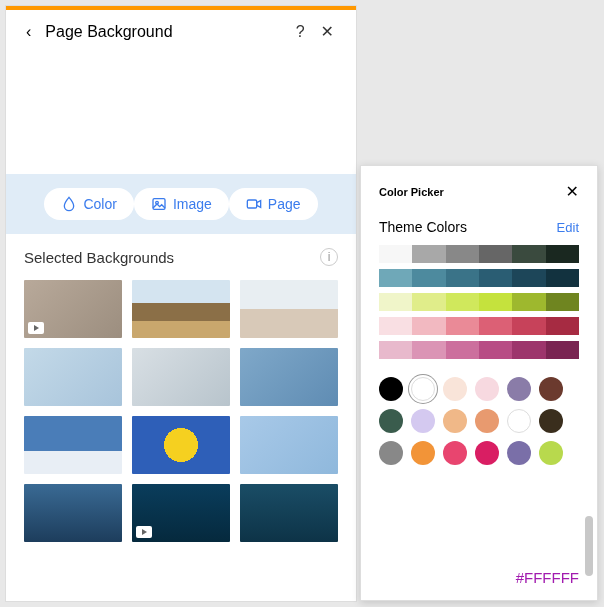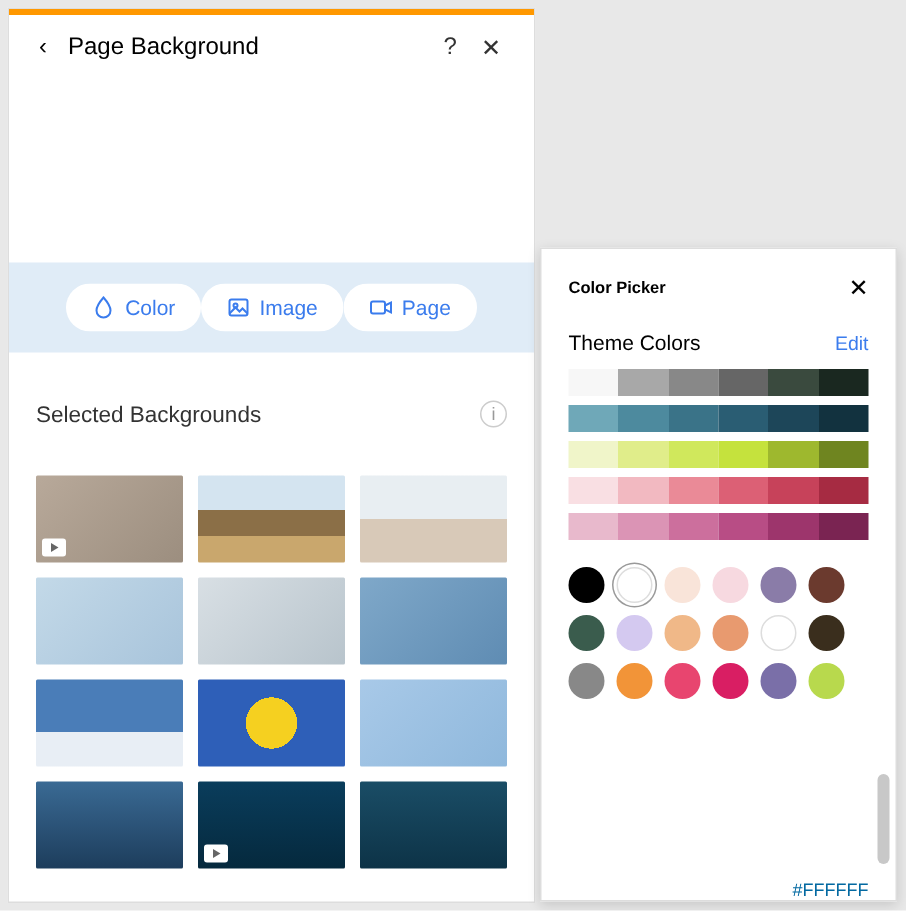--- a/index.html
+++ b/index.html
@@ -7,41 +7,41 @@
 .left-panel{position:absolute;left:5px;top:5px;width:352px;height:597px;background:#fff;border:1px solid #ddd;display:flex;flex-direction:column}
 .orange-bar{height:4px;background:#ff9800}
 .header{display:flex;align-items:center;padding:10px 14px;border-bottom:1px solid transparent}
 .back-btn{font-size:16px;cursor:pointer;padding:2px 6px}
 .title{font-size:16px;font-weight:normal;margin-left:8px;flex:1}
 .help-btn,.close-btn{font-size:16px;cursor:pointer;padding:2px 8px;color:#333}
 .spacer{height:120px}
 .tabbar{background:#e0ecf7;padding:14px;display:flex;justify-content:center}
 .tab{background:#fff;border-radius:18px;padding:7px 16px;font-size:14px;color:#3b7ced;display:flex;align-items:center;gap:6px;cursor:pointer;border:1px solid transparent}
 .tab svg{width:16px;height:16px}
-.section-header{display:flex;align-items:center;padding:32px 18px;font-size:15px;color:#333}
+.section-header{display:flex;align-items:center;padding:14px 18px;font-size:15px;color:#333}
 .section-header .info{margin-left:auto;color:#999;font-size:16px;border:1px solid #ccc;border-radius:50%;width:18px;height:18px;display:flex;align-items:center;justify-content:center;font-size:12px;cursor:pointer}
 .bg-grid{display:grid;grid-template-columns:repeat(3,1fr);gap:10px;padding:0 18px 18px}
 .thumb{width:100%;height:58px;background:#7b9fb8;position:relative;border-radius:1px;overflow:hidden}
 .vid-badge{position:absolute;left:4px;bottom:4px;width:16px;height:12px;background:#fff;border-radius:2px;display:flex;align-items:center;justify-content:center}
 .vid-badge::after{content:"";border-left:5px solid #666;border-top:3px solid transparent;border-bottom:3px solid transparent}
 .picker{position:absolute;left:360px;top:165px;width:238px;height:436px;background:#fff;border:1px solid #ddd;box-shadow:0 2px 8px rgba(0,0,0,0.15);padding:16px 18px}
 .picker-header{display:flex;align-items:center;margin-bottom:18px}
 .picker-title{font-size:11px;font-weight:bold;flex:1}
 .picker-close{cursor:pointer;font-size:16px}
 .sub-header{display:flex;align-items:flex-end;font-size:14px;margin-bottom:10px}
 .sub-header .link{margin-left:auto;color:#3b7ced;cursor:pointer;font-size:13px}
 .theme-row{display:flex;height:18px;margin-bottom:6px}
 .theme-row div{flex:1}
 .my-colors{margin-top:18px;position:relative}
 .swatch-grid{display:grid;grid-template-columns:repeat(6,24px);gap:8px;margin-top:10px}
 .swatch{width:24px;height:24px;border-radius:50%;cursor:pointer;position:relative}
 .swatch.sel{box-shadow:0 0 0 2px #fff,0 0 0 3px #999}
 .swatch.empty{border:1px solid #ddd}
 .scrollbar{position:absolute;right:4px;top:350px;width:8px;height:60px;background:#c8c8c8;border-radius:4px}
-.hex{position:absolute;right:18px;bottom:0;font-size:12px;color:#0369a1}
+.hex{position:absolute;right:18px;bottom:14px;font-size:15px;color:#a21caf}
 </style>
 </head>
 <body>
 
 <div class="left-panel">
   <div class="orange-bar"></div>
   <div class="header">
     <span class="back-btn">‹</span>
     <span class="title">Page Background</span>
     <span class="help-btn">?</span>

